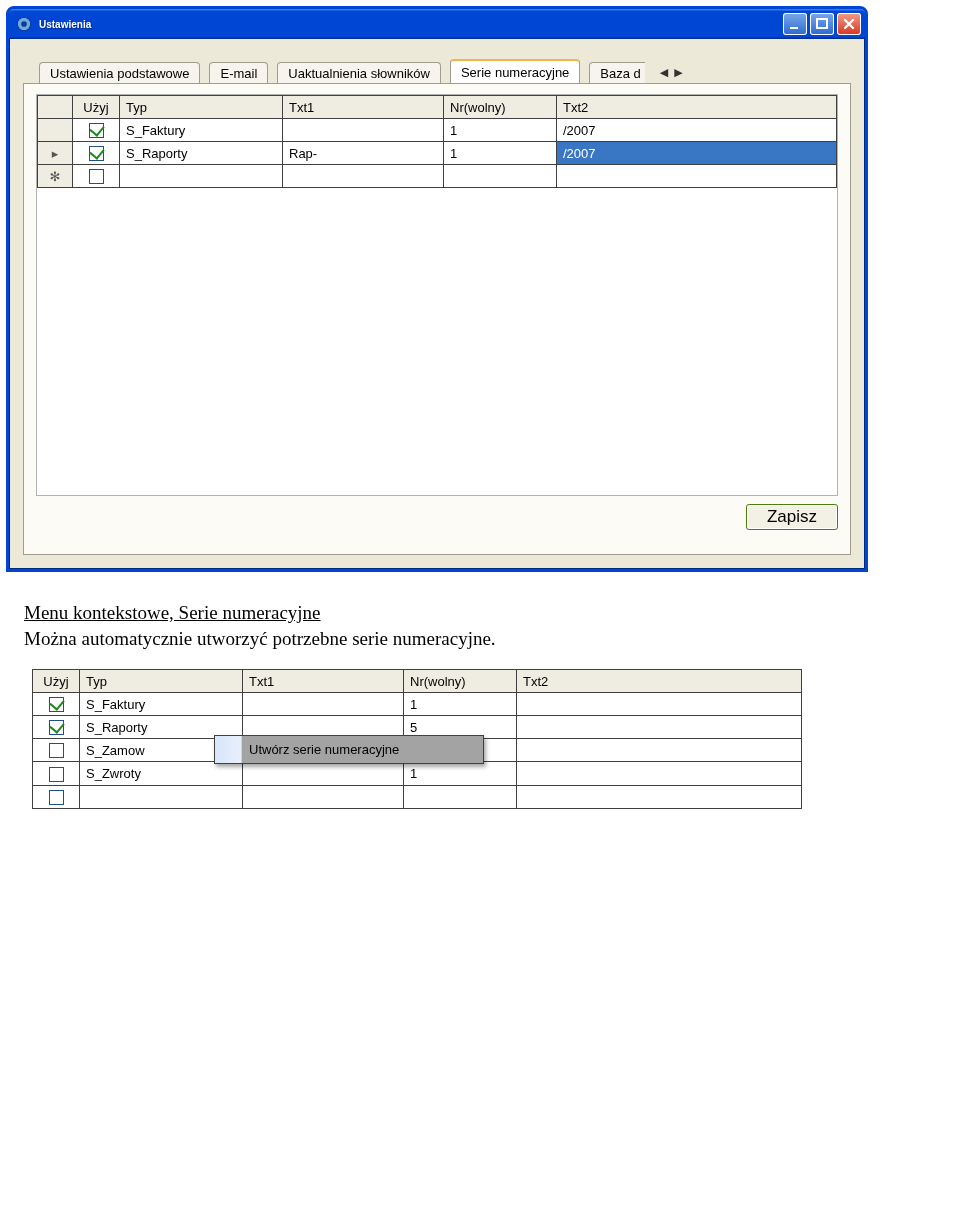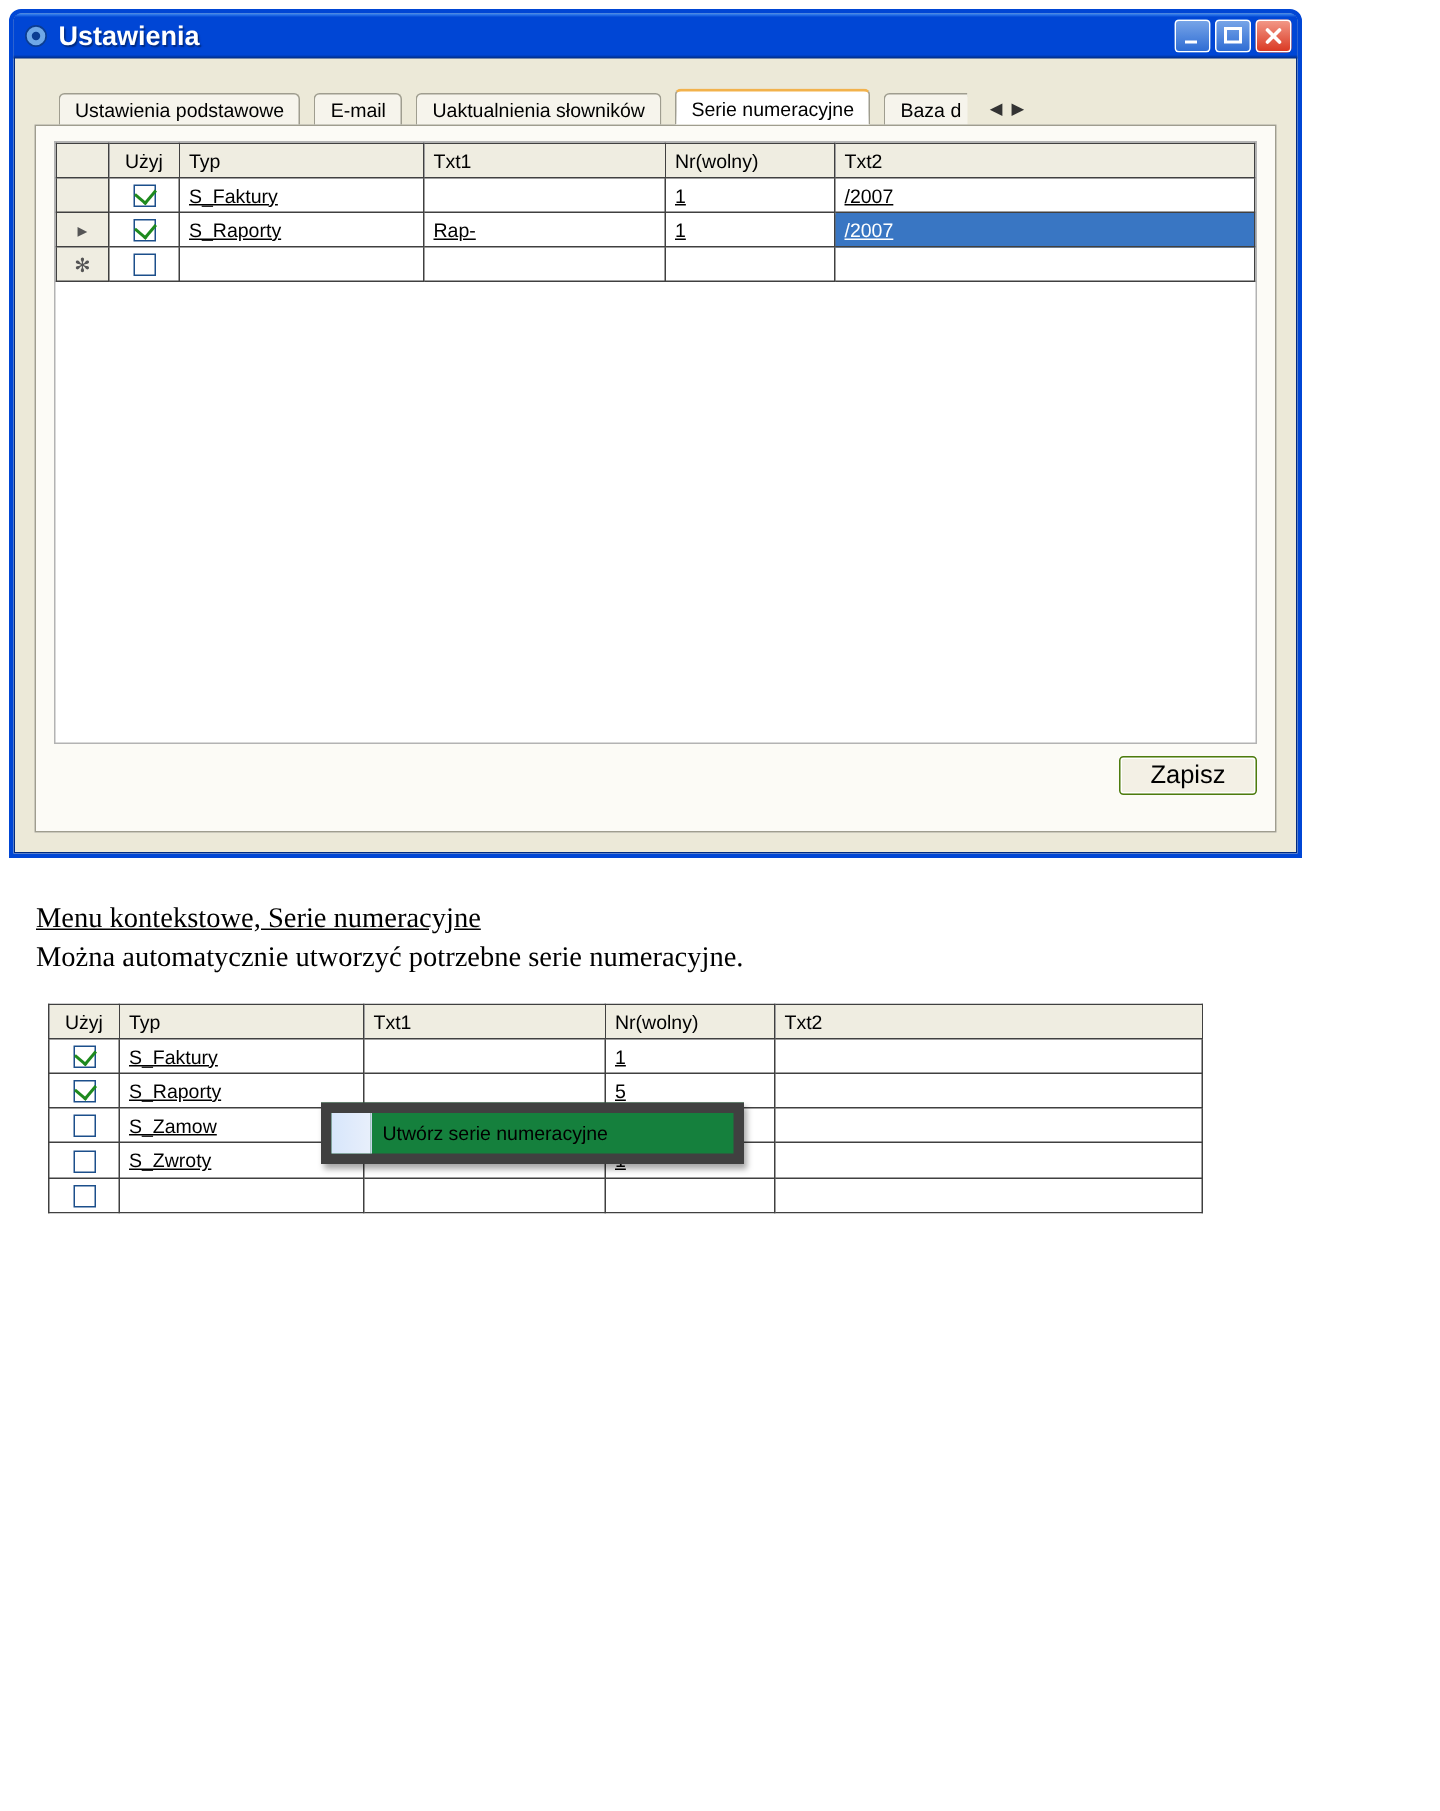--- a/index.html
+++ b/index.html
@@ -28,21 +28,21 @@
     border-radius: 5px 5px 0 0;
   }
   .titlebar .app-icon {
     width: 18px; height: 18px;
     margin: 0 6px 0 2px;
     display: inline-flex; align-items: center; justify-content: center;
   }
   .titlebar .title {
     color: #fff;
     font-weight: bold;
-    font-size: 18px;
+    font-size: 10px;
     text-shadow: 1px 1px 1px #002a7f;
     flex: 1;
   }
   .tbtns { display: flex; gap: 3px; }
   .tbtn {
     width: 24px; height: 22px;
     border-radius: 3px;
     display: flex; align-items: center; justify-content: center;
     font-weight: bold;
     color: #fff;
@@ -137,21 +137,21 @@
     background: #efede1 !important;
     text-align: center !important;
     vertical-align: middle;
     color: #555;
   }
   .col-use { width: 46px; text-align: center !important; }
   .col-typ { width: 162px; }
   .col-t1  { width: 160px; }
   .col-nr  { width: 112px; }
   .col-t2  {  }
-  td .cell { display: block; padding: 3px 6px; text-decoration: underline; }
+  td .cell { display: block; padding: 3px 6px; }
   td.center .cell { text-align: center; }
 
   .chk {
     display: inline-block;
     width: 13px; height: 13px;
     border: 1px solid #1c4f8b;
     background: #fff;
     position: relative;
     vertical-align: middle;
   }
@@ -200,22 +200,22 @@
     position: relative;
   }
   .grid2wrap .grid { height: auto; border: none; }
   .grid2wrap table.datagrid { width: 100%; }
   .grid2wrap .datagrid th { background: #efede1; }
   .ctxmenu {
     position: absolute;
     left: 182px;
     top: 66px;
     width: 268px;
-    background: #15803d;
-    border: 7px solid #404040;
+    background: #a3a3a3;
+    border: 1px solid #404040;
     box-shadow: 2px 3px 4px rgba(0,0,0,0.35);
     font-family: Tahoma, Arial, sans-serif;
     font-size: 13px;
     z-index: 5;
   }
   .ctxmenu .stripe {
     position: absolute;
     left: 0; top: 0; bottom: 0; width: 26px;
     background: linear-gradient(to right, #d7e6fb, #e8effb);
     border-right: 1px solid #c7d5ea;

